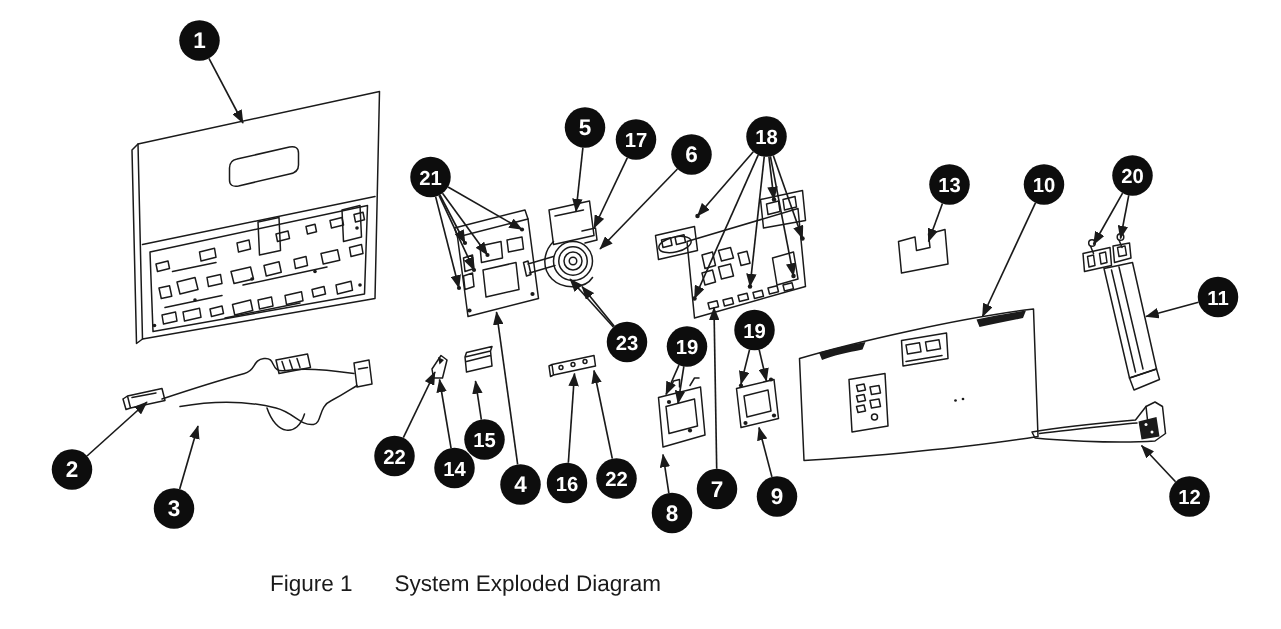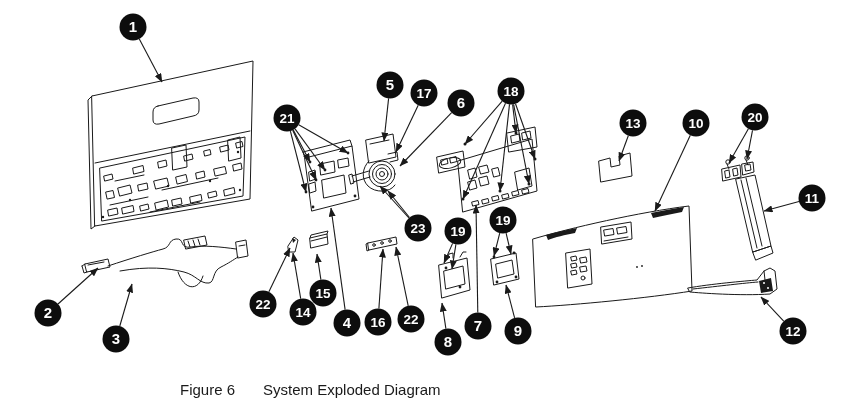--- a/index.html
+++ b/index.html
@@ -311,15 +311,15 @@
           <text x="411" y="324" text-anchor="middle" fill="#ffffff" class="balloon-num" font-size="13.5">22</text>
         </g>
         <g>
           <circle cx="418" cy="228" r="13.5" fill="#0d0d0d"></circle>
           <text x="418" y="233" text-anchor="middle" fill="#ffffff" class="balloon-num" font-size="13.5">23</text>
         </g>
       </g>
   </svg>
 
   <div class="caption">
-    <span>Figure 6</span><span class="title">System Exploded Diagram</span>
+    <span>Figure 1</span><span class="title">System Exploded Diagram</span>
   </div>
 </div>
 
 </body></html>

